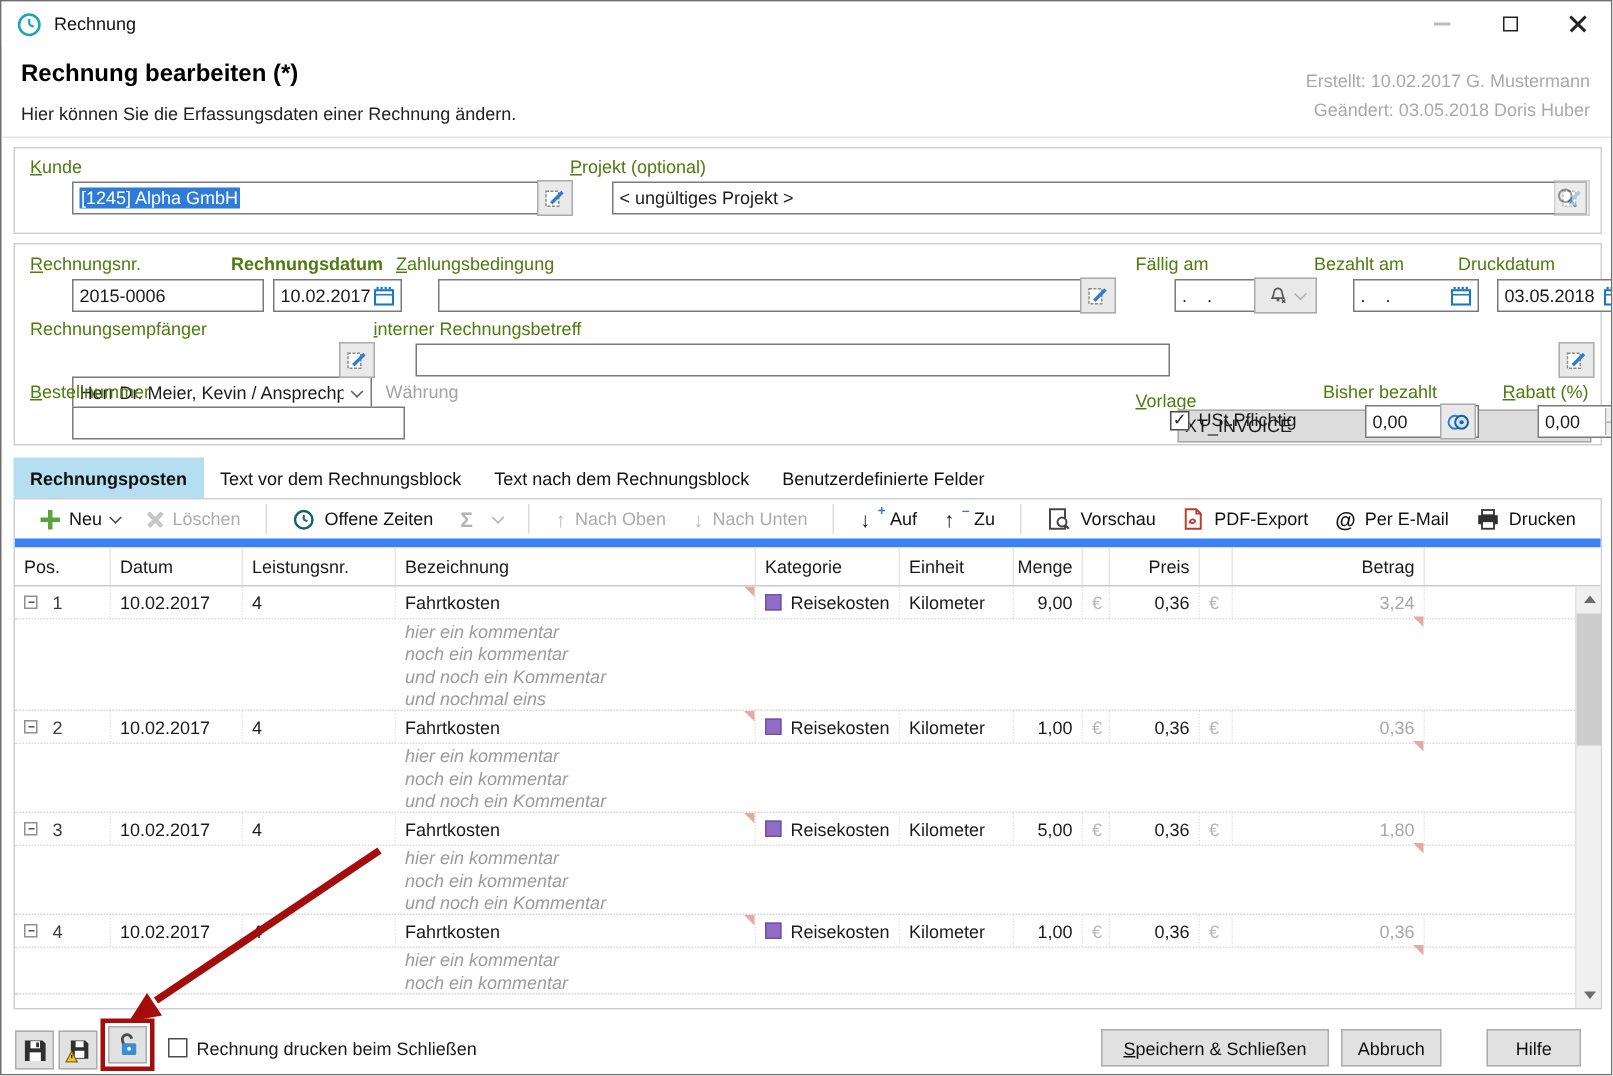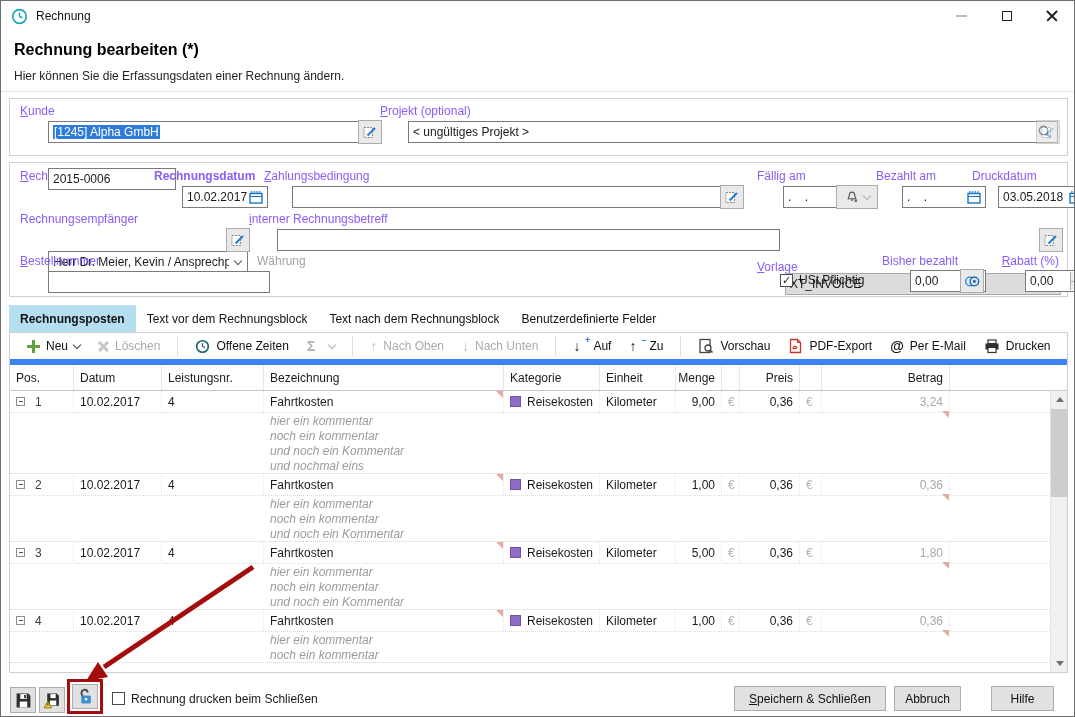--- a/index.html
+++ b/index.html
@@ -24,21 +24,21 @@
   .page-title { position:absolute; left:13px; top:40px; font-size:16px; font-weight:bold; color:#000; }
   .page-subtitle { position:absolute; left:13px; top:68px; font-size:12px; color:#222; }
   .meta { position:absolute; right:14px; top:44px; text-align:right; color:#a9a9a9; line-height:19px; font-size:12px; }
   .header-sep { position:absolute; left:0; right:0; top:90px; border-top:1px solid #e4e4e4; }
 
   
   .gbox { position:absolute; border:1px solid #cfcfcf; background:#fff; }
   .box1 { left:8px; top:97px; width:1059px; height:58px; }
   .box2 { left:8px; top:161px; width:1059px; height:135px; }
   .fld { position:absolute; }
-  .lbl { font-size:12px; color:#8b5cf6; display:block; }
+  .lbl { font-size:12px; color:#4d7c0f; display:block; }
   .lbl.dis { color:#a3a3a3; }
   .acc::first-letter { text-decoration:underline; }
   .inp { display:flex; align-items:center; height:22px; border:1px solid #7a7a7a; background:#fff; padding:0 4px; font-size:12px;margin-left:28px; }
   .inp .val { white-space:pre; }
   .inp .spacer { flex:1; }
   .inp.right { }
   .inp.dis { background:#d6d6d6; border-color:#a9a9a9; color:#5d5d5d; }
   .combo { position:relative; padding-right:18px; }
   .chev { position:absolute; right:6px; top:8px; width:6px; height:6px; border-right:1.5px solid #555; border-bottom:1.5px solid #555; transform:rotate(45deg); margin-top:-2px; }
   .chev.gray { border-color:#9a9a9a; }
@@ -136,20 +136,24 @@
           <span class="glyph-max"></span>
         </div>
       <div class="win-btn">
           <span class="glyph-close"></span>
         </div>
     </div>
   </div>
 
   <div class="page-title">Rechnung bearbeiten (*)</div>
   <div class="page-subtitle">Hier können Sie die Erfassungsdaten einer Rechnung ändern.</div>
+  <div class="meta">
+    <div>Erstellt: 10.02.2017 G. Mustermann</div>
+    <div>Geändert: 03.05.2018 Doris Huber</div>
+  </div>
   <div class="header-sep"></div>
 
   <div class="gbox box1">
     <div class="fld" style="left:10px; top:5px;">
         <span class="lbl acc">Kunde</span>
       </div>
     <div class="fld inp" style="left:10px; top:22px; width:332px;">
       <span class="val selhl">[1245] Alpha GmbH</span>
       <span class="spacer"></span>
       <svg width="16" height="16" viewBox="0 0 16 16">
@@ -180,21 +184,21 @@
         <line x1="5.5" y1="11.5" x2="13" y2="4" stroke="#6f9ec7" stroke-width="2.2"></line>
       </svg>
     </div>
   </div>
 
   <div class="gbox box2">
 
     <div class="fld" style="left:10px; top:6px;">
         <span class="lbl acc">Rechnungsnr.</span>
       </div>
-    <div class="fld inp" style="left:10px; top:5px; width:128px;">
+    <div class="fld inp" style="left:10px; top:23px; width:128px;">
       <span class="val">2015-0006</span>
     </div>
 
     <div class="fld" style="left:144px; top:6px;font-weight:bold;">
         <span class="lbl">Rechnungsdatum</span>
       </div>
     <div class="fld inp" style="left:144px; top:23px; width:86px;">
       <span class="val">10.02.2017</span>
       <span class="spacer"></span>
       <svg width="14" height="13" viewBox="0 0 14 13">

